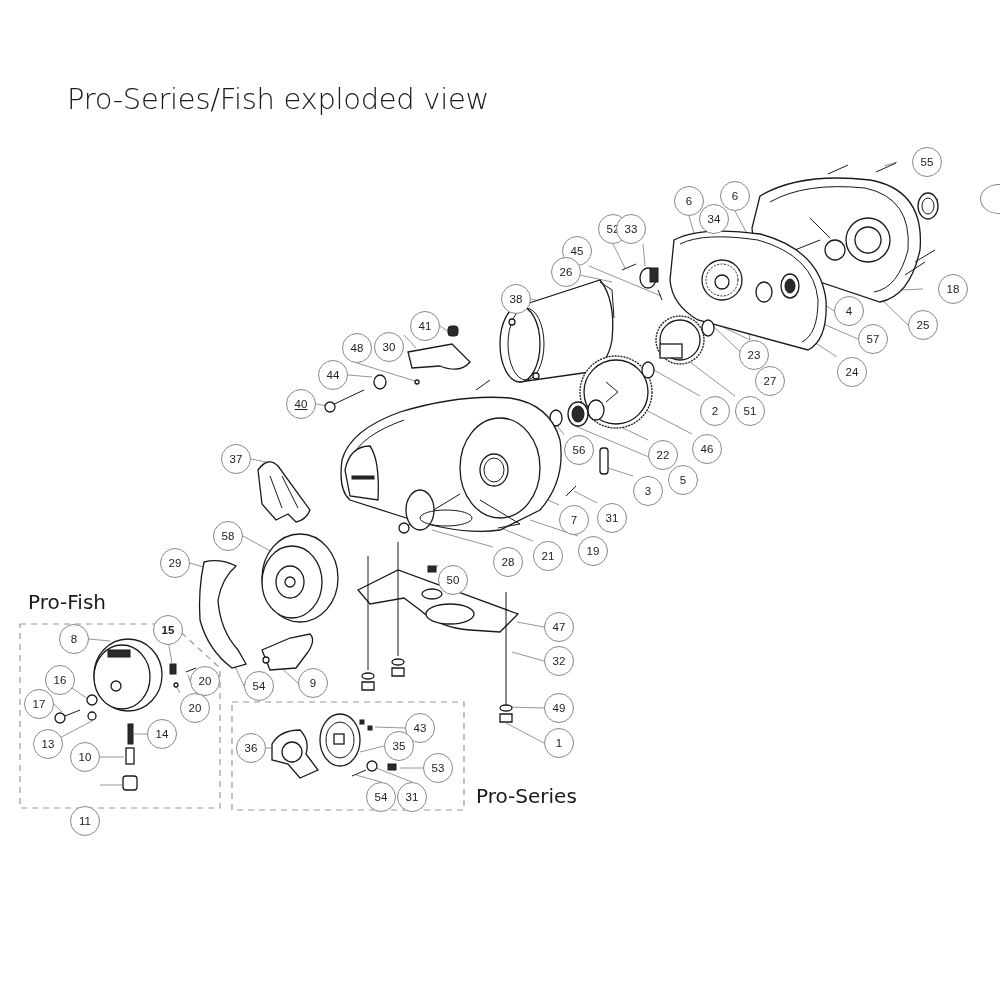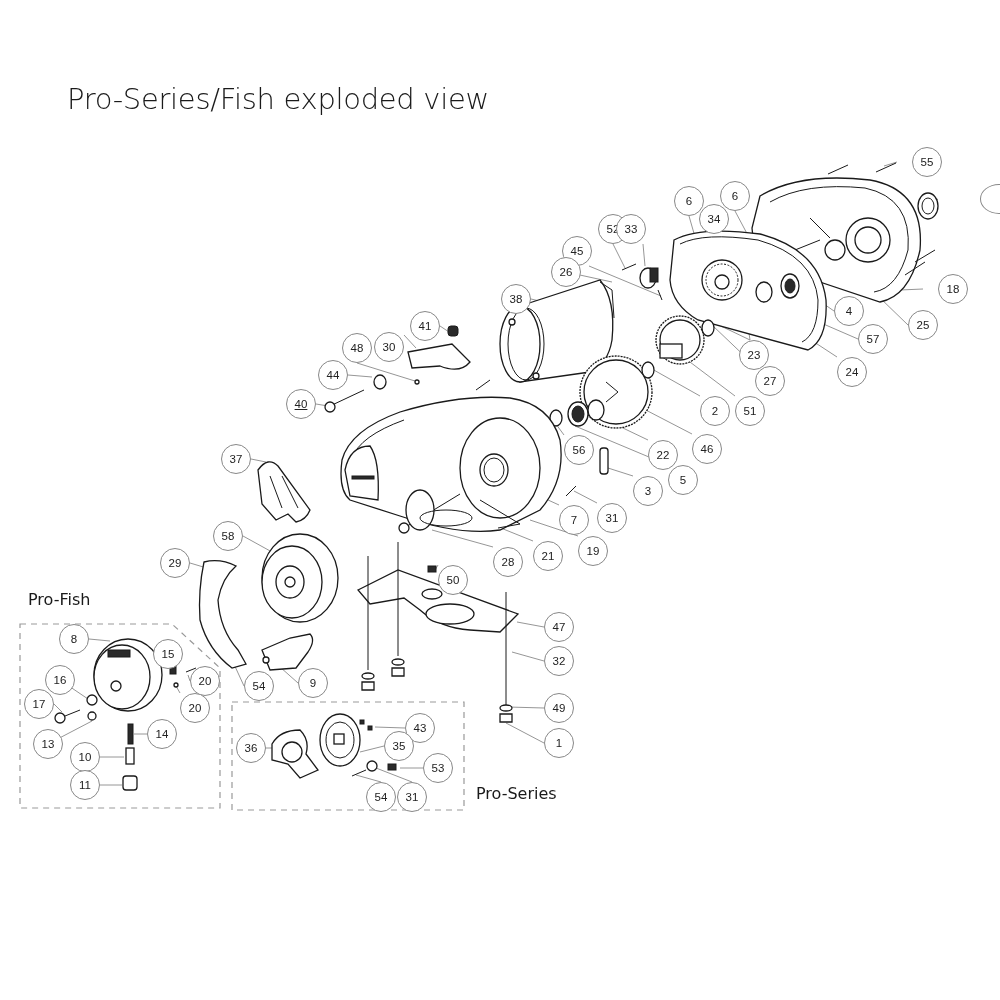--- a/index.html
+++ b/index.html
@@ -1,20 +1,20 @@
 <!DOCTYPE html>
 <html><head>
 <meta charset="utf-8">
 <style>
   html, body { margin: 0; padding: 0; background: #ffffff; }
   body { width: 1000px; height: 1000px; position: relative; overflow: hidden;
          font-family: "DejaVu Sans", "Liberation Sans", sans-serif; color: #1a1a1a; }
   .title { position: absolute; left: 67px; top: 82px; font-size: 29px; font-weight: 300;
            letter-spacing: -0.3px; color: #1a1a1a; font-family: "DejaVu Sans", sans-serif; }
-  .group-label { position: absolute; font-size: 16px; color: #1a1a1a; font-family: "DejaVu Sans", sans-serif; }
+  .group-label { position: absolute; font-size: 20px; color: #1a1a1a; font-family: "DejaVu Sans", sans-serif; }
   svg.diagram { position: absolute; left: 0; top: 0; }
   .callout { position: absolute; width: 30px; height: 30px; border: 1px solid #888; border-radius: 50%;
              background: #fff; box-sizing: border-box; display: flex; align-items: center; justify-content: center;
              font-size: 11.5px; color: #222; font-family: "Liberation Sans", sans-serif; cursor: pointer; }
   .part { fill: #fff; stroke: #1a1a1a; stroke-width: 1.3; }
   .part-thin { fill: none; stroke: #1a1a1a; stroke-width: 1; }
   .dark { fill: #2a2a2a; stroke: #1a1a1a; stroke-width: 1; }
   .leader { stroke: #8a8a8a; stroke-width: 0.9; fill: none; }
   .dash { fill: none; stroke: #999; stroke-width: 1.2; stroke-dasharray: 6 5; }
 </style>
@@ -297,31 +297,31 @@
 <div class="callout" style="left:559px; top:505px;">7</div>
 <div class="callout" style="left:578px; top:536px;">19</div>
 <div class="callout" style="left:533px; top:541px;">21</div>
 <div class="callout" style="left:493px; top:547px;">28</div>
 <div class="callout" style="left:213px; top:521px;">58</div>
 <div class="callout" style="left:160px; top:548px;">29</div>
 <div class="callout" style="left:438px; top:565px;">50</div>
 <div class="callout" style="left:544px; top:612px;">47</div>
 <div class="callout" style="left:544px; top:646px;">32</div>
 <div class="callout" style="left:59px; top:624px;">8</div>
-<div class="callout" style="left:153px; top:639px;">15</div>
+<div class="callout" style="left:153px; top:615px;font-weight:bold;">15</div>
 <div class="callout" style="left:190px; top:666px;">20</div>
 <div class="callout" style="left:45px; top:665px;">16</div>
 <div class="callout" style="left:244px; top:671px;">54</div>
 <div class="callout" style="left:298px; top:668px;">9</div>
 <div class="callout" style="left:180px; top:693px;">20</div>
 <div class="callout" style="left:24px; top:689px;">17</div>
 <div class="callout" style="left:544px; top:693px;">49</div>
 <div class="callout" style="left:33px; top:729px;">13</div>
 <div class="callout" style="left:147px; top:719px;">14</div>
 <div class="callout" style="left:405px; top:713px;">43</div>
 <div class="callout" style="left:544px; top:728px;">1</div>
 <div class="callout" style="left:236px; top:733px;">36</div>
 <div class="callout" style="left:384px; top:731px;">35</div>
 <div class="callout" style="left:70px; top:742px;">10</div>
 <div class="callout" style="left:423px; top:753px;">53</div>
-<div class="callout" style="left:70px; top:770px;">11</div>
+<div class="callout" style="left:70px; top:806px;">11</div>
 <div class="callout" style="left:366px; top:782px;">54</div>
 <div class="callout" style="left:397px; top:782px;">31</div>
 
 </body></html>

